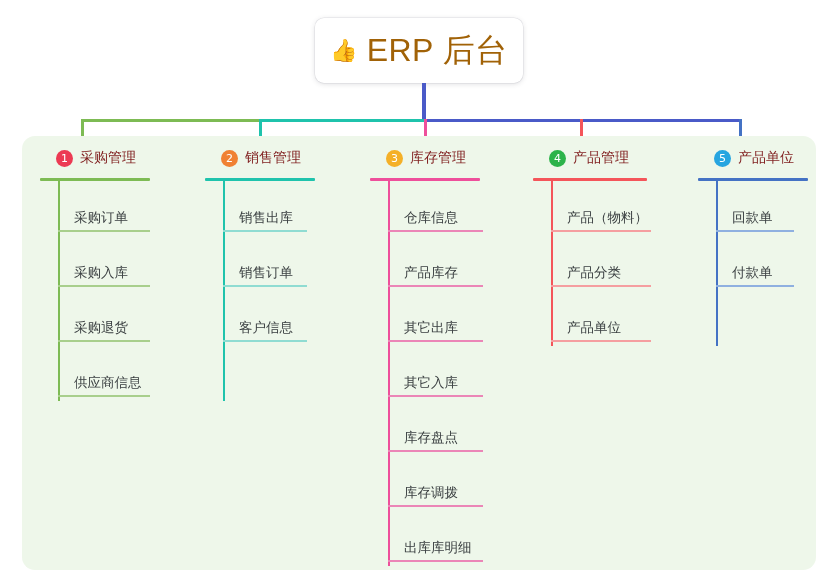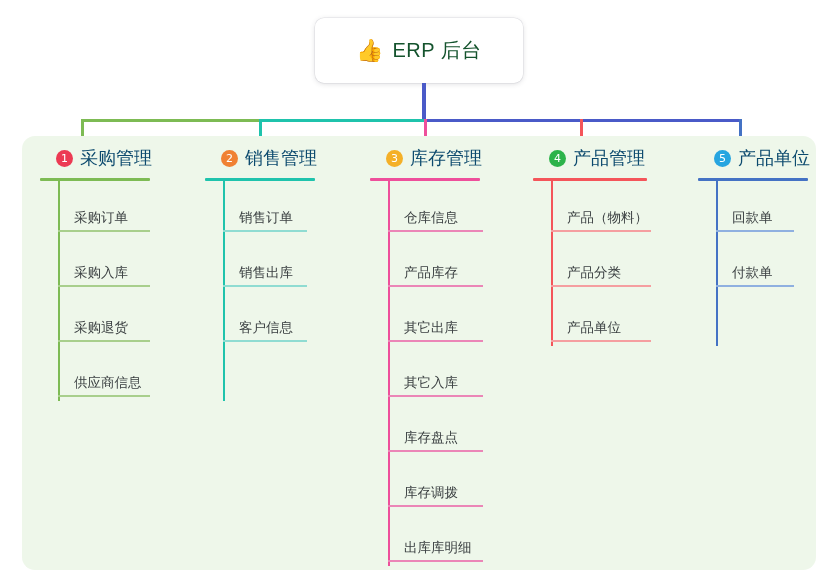--- a/index.html
+++ b/index.html
@@ -29,22 +29,22 @@
     height: 65px;
     background: #ffffff;
     border-radius: 9px;
     box-shadow: 0 1px 5px rgba(60,60,70,0.17), 0 0 0 0.5px rgba(210,210,215,0.5);
     display: flex;
     align-items: center;
     justify-content: center;
     box-sizing: border-box;
   }
   .root-label {
-    font-size: 20px;
-    color: #14532d;
+    font-size: 32px;
+    color: #a16207;
     letter-spacing: 0.5px;
     white-space: nowrap;
   }
   .root-emoji {
     font-size: 22px;
     margin-right: 9px;
     line-height: 1;
   }
 
   
@@ -82,22 +82,22 @@
     border-radius: 50%;
     color: #ffffff;
     font-size: 11px;
     line-height: 17px;
     text-align: center;
     display: inline-block;
     margin-right: 7px;
     font-family: "DejaVu Sans", sans-serif;
   }
   .col-title {
-    font-size: 18px;
-    color: #0c4a6e;
+    font-size: 14px;
+    color: #7f1d1d;
     text-align: center;
   }
   .col-rule {
     height: 3px;
     border-radius: 1px;
     margin-top: 7px;
   }
 
   
   .leaves {
@@ -182,28 +182,28 @@
       </div>
       <div class="column" style="left: 205px;">
         <div class="col-head">
           <span class="badge" style="background: rgb(240, 129, 51);">2</span>
           <span class="col-title">销售管理</span>
         </div>
         <div class="col-rule" style="width: 110px; background: rgb(31, 195, 172);"></div>
         <div class="leaves">
           <div class="spine" style="background: rgb(31, 195, 172); height: 220px;"></div>
           <div class="leaf">
+            <span class="leaf-label">销售出库</span>
+            <div class="leaf-rule" style="width: 84px; background: rgb(143, 220, 210);"></div>
+          </div>
+          <div class="leaf">
             <span class="leaf-label">销售订单</span>
             <div class="leaf-rule" style="width: 84px; background: rgb(143, 220, 210);"></div>
           </div>
           <div class="leaf">
-            <span class="leaf-label">销售出库</span>
-            <div class="leaf-rule" style="width: 84px; background: rgb(143, 220, 210);"></div>
-          </div>
-          <div class="leaf">
             <span class="leaf-label">客户信息</span>
             <div class="leaf-rule" style="width: 84px; background: rgb(143, 220, 210);"></div>
           </div>
         </div>
       </div>
       <div class="column" style="left: 370px;">
         <div class="col-head">
           <span class="badge" style="background: rgb(244, 176, 40);">3</span>
           <span class="col-title">库存管理</span>
         </div>

